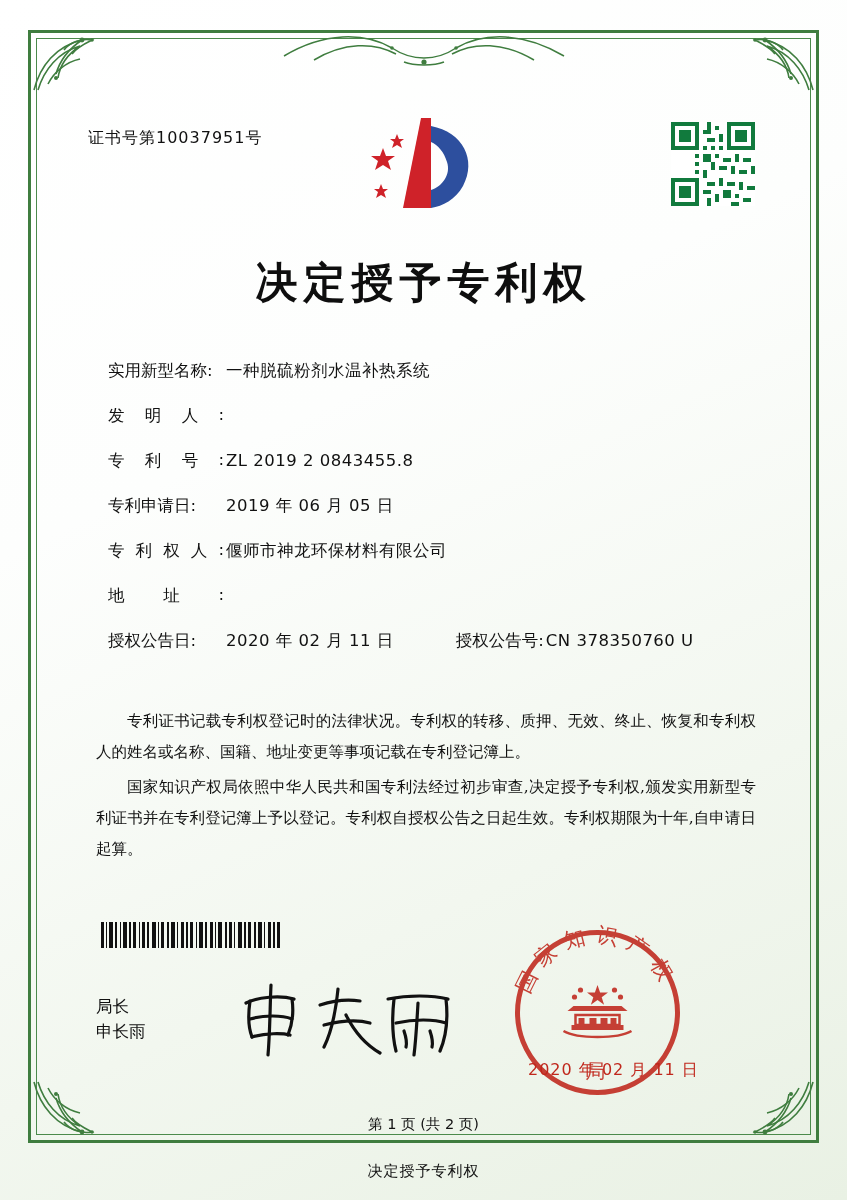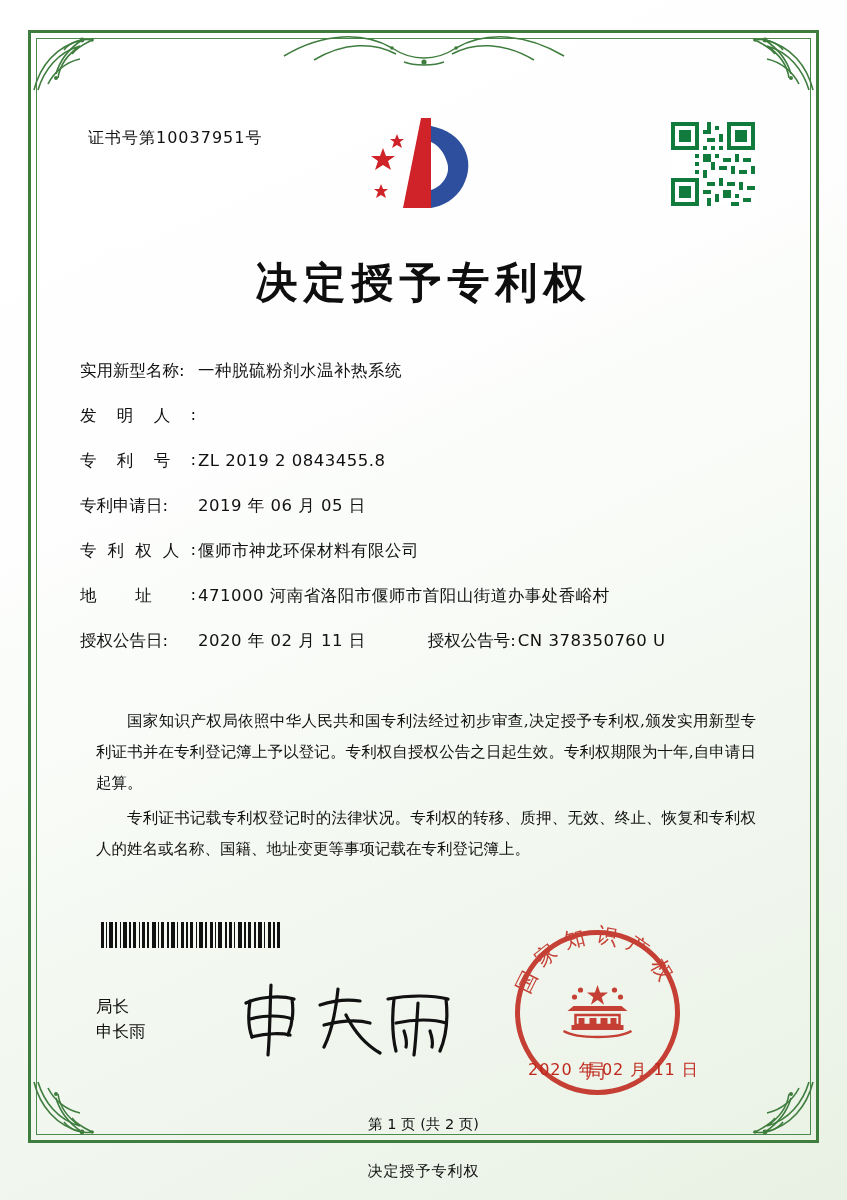--- a/index.html
+++ b/index.html
@@ -100,21 +100,21 @@
     font-family: "DejaVu Serif", "Liberation Serif", serif;
     font-size: 42px;
     font-weight: bold;
     letter-spacing: 6px;
     color: #0e0e0e;
   }
 
   
   .fields {
     position: absolute;
-    left: 80px;
+    left: 108px;
     top: 360px;
     width: 660px;
   }
   .field-row {
     display: flex;
     align-items: baseline;
     margin-bottom: 23px;
     font-size: 16.5px;
     color: #111;
   }
@@ -441,35 +441,34 @@
       </div>
       <div class="field-value">偃师市神龙环保材料有限公司</div>
     </div>
 
     <div class="field-row">
       <div class="field-label spread">
         <span>地</span>
         <span>址</span>
         <span class="field-sep">:</span>
       </div>
-      <div class="field-value">471000 河南省洛阳市偃师市首阳山街道办事处香峪村</div>
     </div>
 
     <div class="field-row dual">
       <div class="field-label">授权公告日:</div>
       <div class="field-value">2020 年 02 月 11 日</div>
       <div class="field-label2">授权公告号:</div>
       <div class="field-value">CN 378350760 U</div>
     </div>
 
   </div>
 
   <div class="paragraphs">
+    <p>专利证书记载专利权登记时的法律状况。专利权的转移、质押、无效、终止、恢复和专利权人的姓名或名称、国籍、地址变更等事项记载在专利登记簿上。</p>
     <p>国家知识产权局依照中华人民共和国专利法经过初步审查,决定授予专利权,颁发实用新型专利证书并在专利登记簿上予以登记。专利权自授权公告之日起生效。专利权期限为十年,自申请日起算。</p>
-    <p>专利证书记载专利权登记时的法律状况。专利权的转移、质押、无效、终止、恢复和专利权人的姓名或名称、国籍、地址变更等事项记载在专利登记簿上。</p>
   </div>
 
   <div class="barcode">
     <i style="width:3px"></i>
       <i style="width:2px;background:transparent"></i>
     <i style="width:1px"></i>
       <i style="width:2px;background:transparent"></i>
     <i style="width:4px"></i>
       <i style="width:2px;background:transparent"></i>
     <i style="width:2px"></i>

